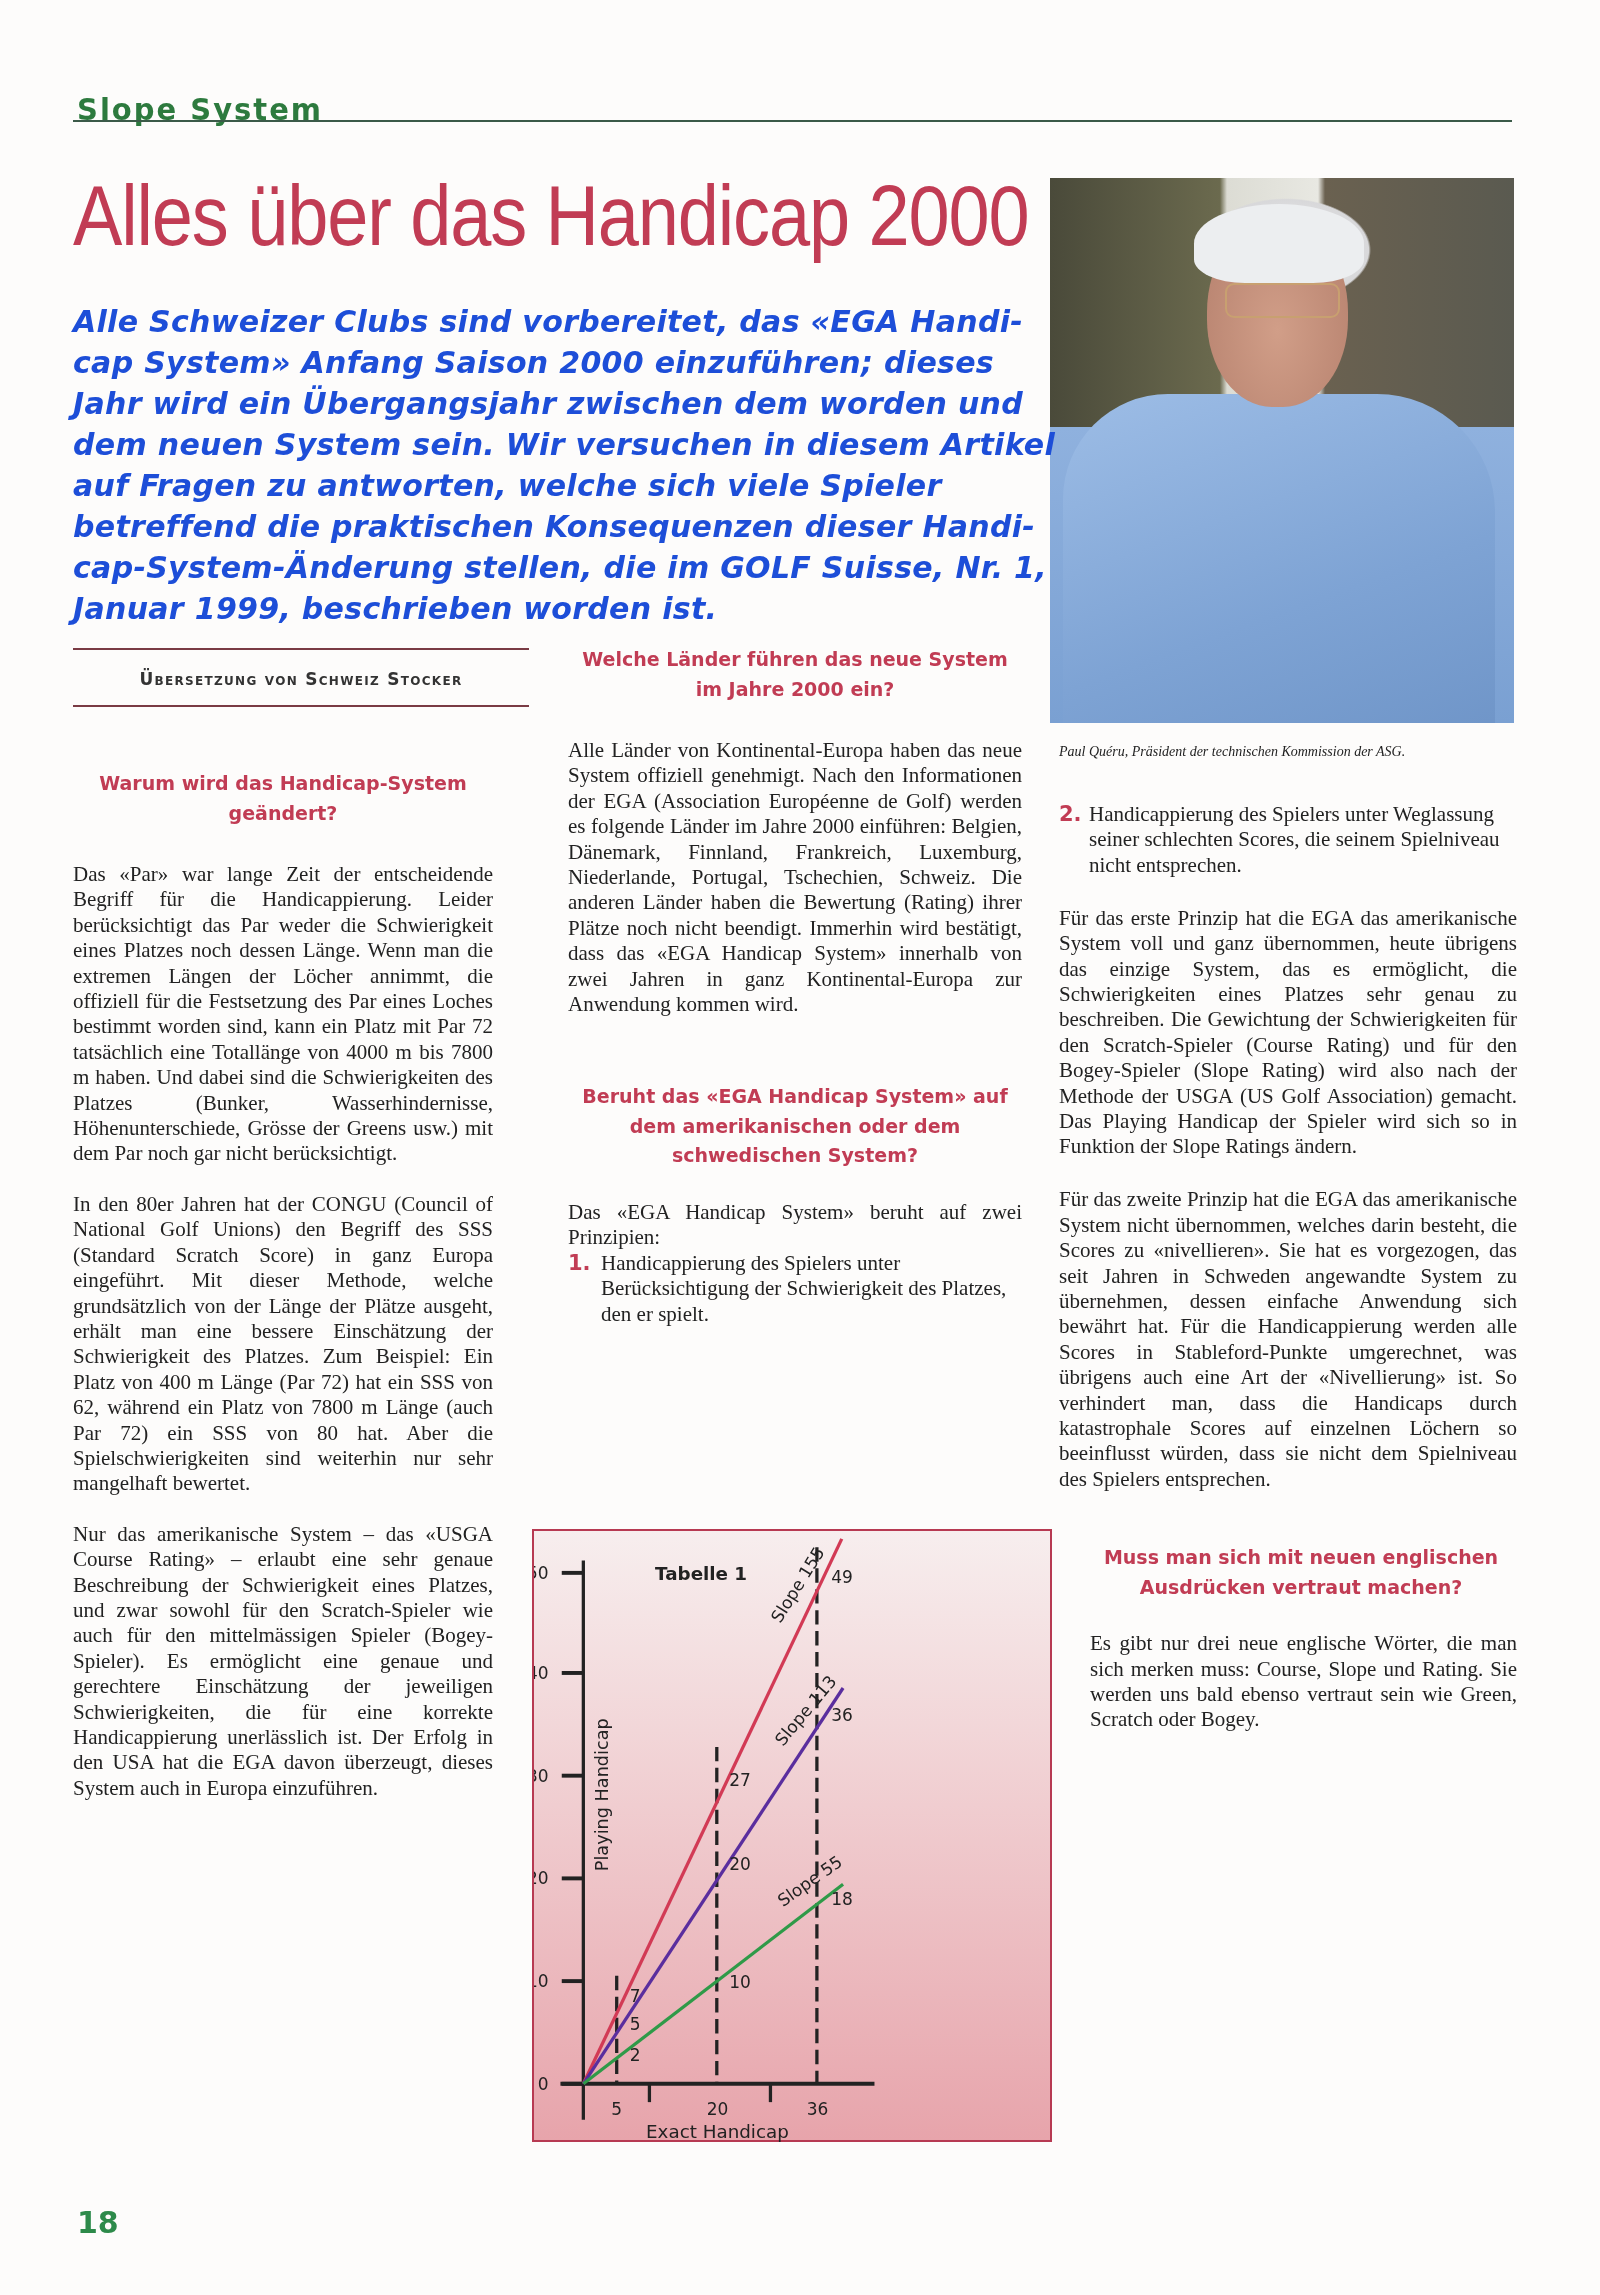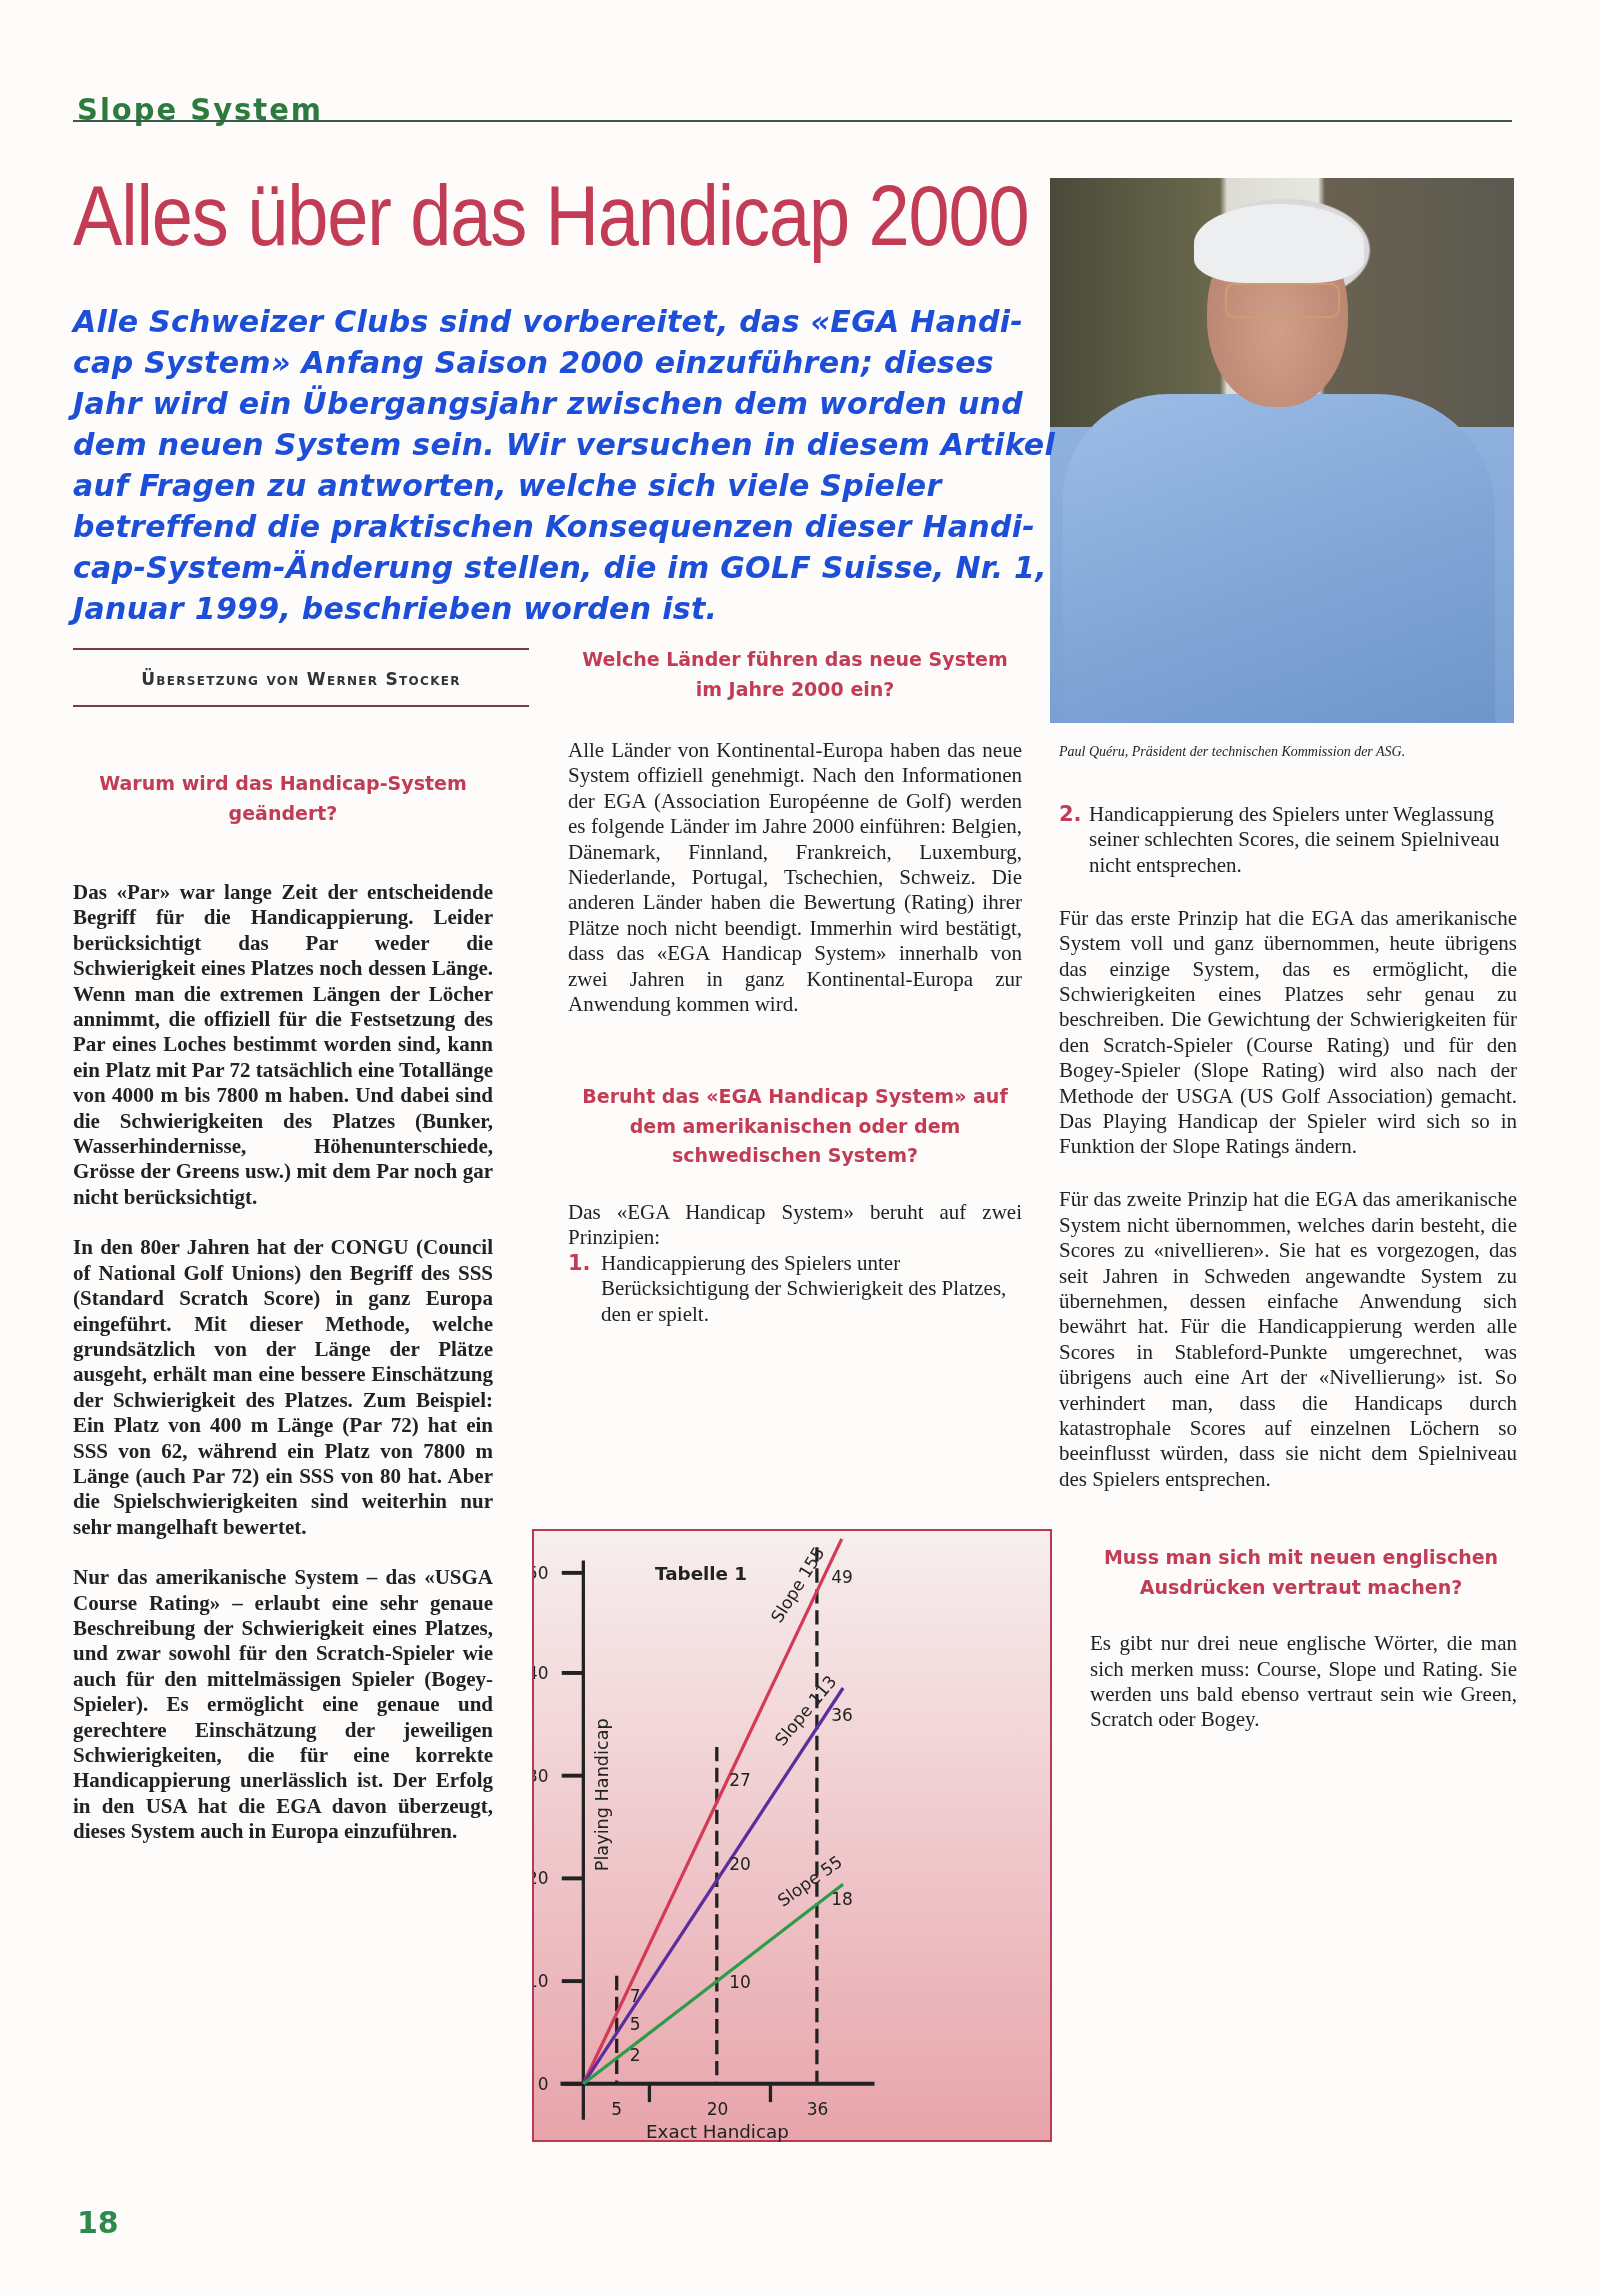--- a/index.html
+++ b/index.html
@@ -51,26 +51,26 @@
   <span>cap System» Anfang Saison 2000 einzuführen; dieses</span>
   <span>Jahr wird ein Übergangsjahr zwischen dem worden und</span>
   <span>dem neuen System sein. Wir versuchen in diesem Artikel</span>
   <span>auf Fragen zu antworten, welche sich viele Spieler</span>
   <span>betreffend die praktischen Konsequenzen dieser Handi-</span>
   <span>cap-System-Änderung stellen, die im GOLF Suisse, Nr. 1,</span>
   <span>Januar 1999, beschrieben worden ist.</span>
 </div>
 
 <div class="abs byline">
-  <div>Übersetzung von Werner Stocker</div>
+  <div>Übersetzung von Schweiz Stocker</div>
 </div>
 
 <div class="abs" style="left:73px;top:769px;width:420px;">
   <div class="h2">Warum wird das Handicap-System geändert?</div>
-  <div class="body" style="margin-top:52px;font-weight:bold;">
+  <div class="body" style="margin-top:34px;">
     <p>Das «Par» war lange Zeit der entscheidende Begriff für die Handicappierung. Leider berücksichtigt das Par weder die Schwierigkeit eines Platzes noch dessen Länge. Wenn man die extremen Längen der Löcher annimmt, die offiziell für die Festsetzung des Par eines Loches bestimmt worden sind, kann ein Platz mit Par 72 tatsächlich eine Totallänge von 4000 m bis 7800 m haben. Und dabei sind die Schwierigkeiten des Platzes (Bunker, Wasserhindernisse, Höhenunterschiede, Grösse der Greens usw.) mit dem Par noch gar nicht berücksichtigt.</p>
     <p style="margin-top:25px;">In den 80er Jahren hat der CONGU (Council of National Golf Unions) den Begriff des SSS (Standard Scratch Score) in ganz Europa eingeführt. Mit dieser Methode, welche grundsätzlich von der Länge der Plätze ausgeht, erhält man eine bessere Einschätzung der Schwierigkeit des Platzes. Zum Beispiel: Ein Platz von 400 m Länge (Par 72) hat ein SSS von 62, während ein Platz von 7800 m Länge (auch Par 72) ein SSS von 80 hat. Aber die Spielschwierigkeiten sind weiterhin nur sehr mangelhaft bewertet.</p>
     <p style="margin-top:25px;">Nur das amerikanische System – das «USGA Course Rating» – erlaubt eine sehr genaue Beschreibung der Schwierigkeit eines Platzes, und zwar sowohl für den Scratch-Spieler wie auch für den mittelmässigen Spieler (Bogey-Spieler). Es ermöglicht eine genaue und gerechtere Einschätzung der jeweiligen Schwierigkeiten, die für eine korrekte Handicappierung unerlässlich ist. Der Erfolg in den USA hat die EGA davon überzeugt, dieses System auch in Europa einzuführen.</p>
   </div>
 </div>
 
 <div class="abs" style="left:568px;top:645px;width:454px;">
   <div class="h2">Welche Länder führen das neue System im Jahre 2000 ein?</div>
   <div class="body" style="margin-top:34px;">Alle Länder von Kontinental-Europa haben das neue System offiziell genehmigt. Nach den Informationen der EGA (Association Européenne de Golf) werden es folgende Länder im Jahre 2000 einführen: Belgien, Dänemark, Finnland, Frankreich, Luxemburg, Niederlande, Portugal, Tschechien, Schweiz. Die anderen Länder haben die Bewertung (Rating) ihrer Plätze noch nicht beendigt. Immerhin wird bestätigt, dass das «EGA Handicap System» innerhalb von zwei Jahren in ganz Kontinental-Europa zur Anwendung kommen wird.</div>
   <div class="h2" style="margin-top:65px;">Beruht das «EGA Handicap System» auf dem amerikanischen oder dem schwedischen System?</div>

